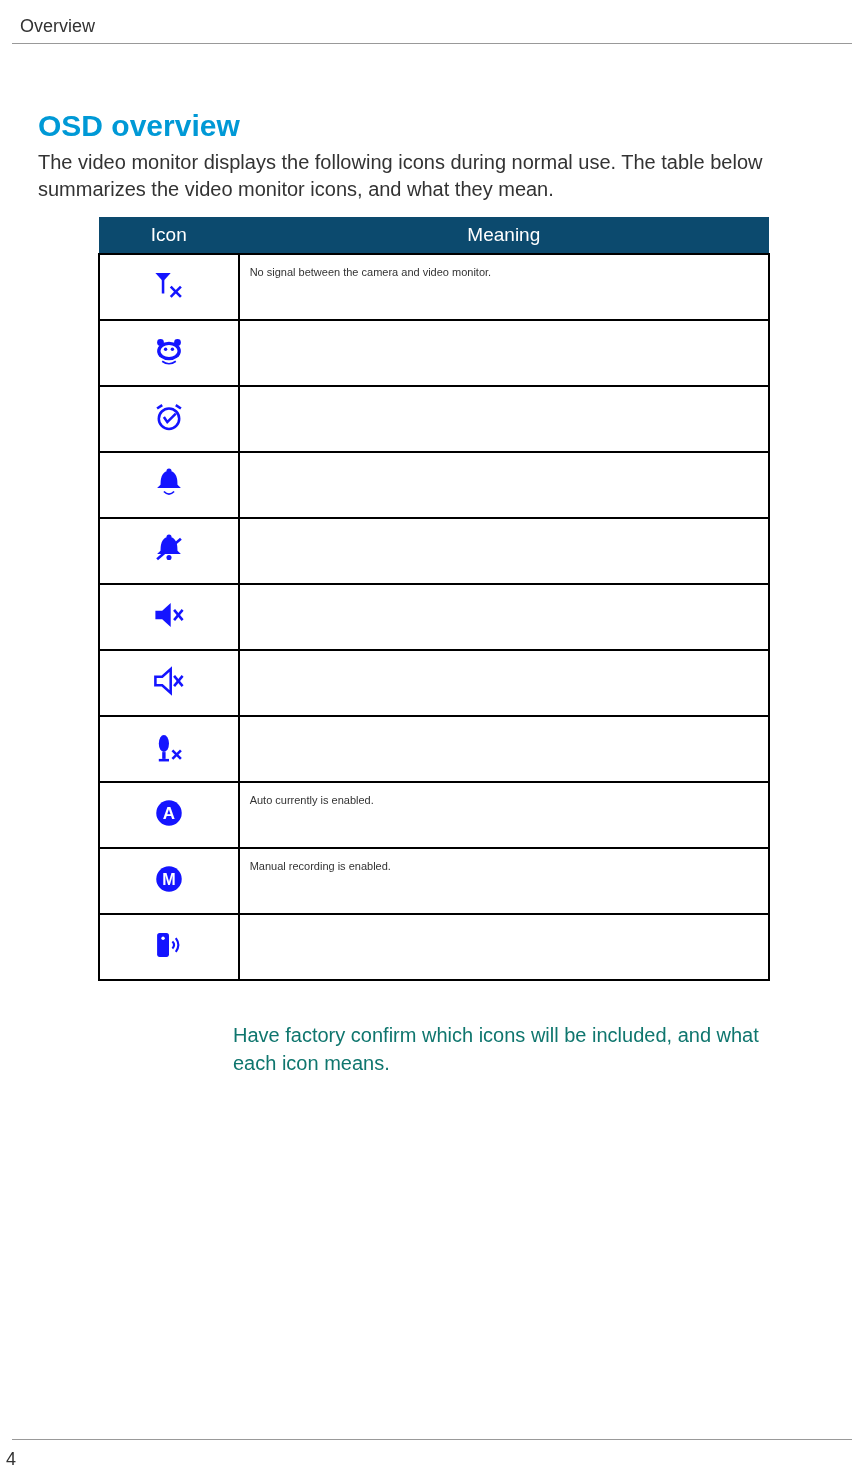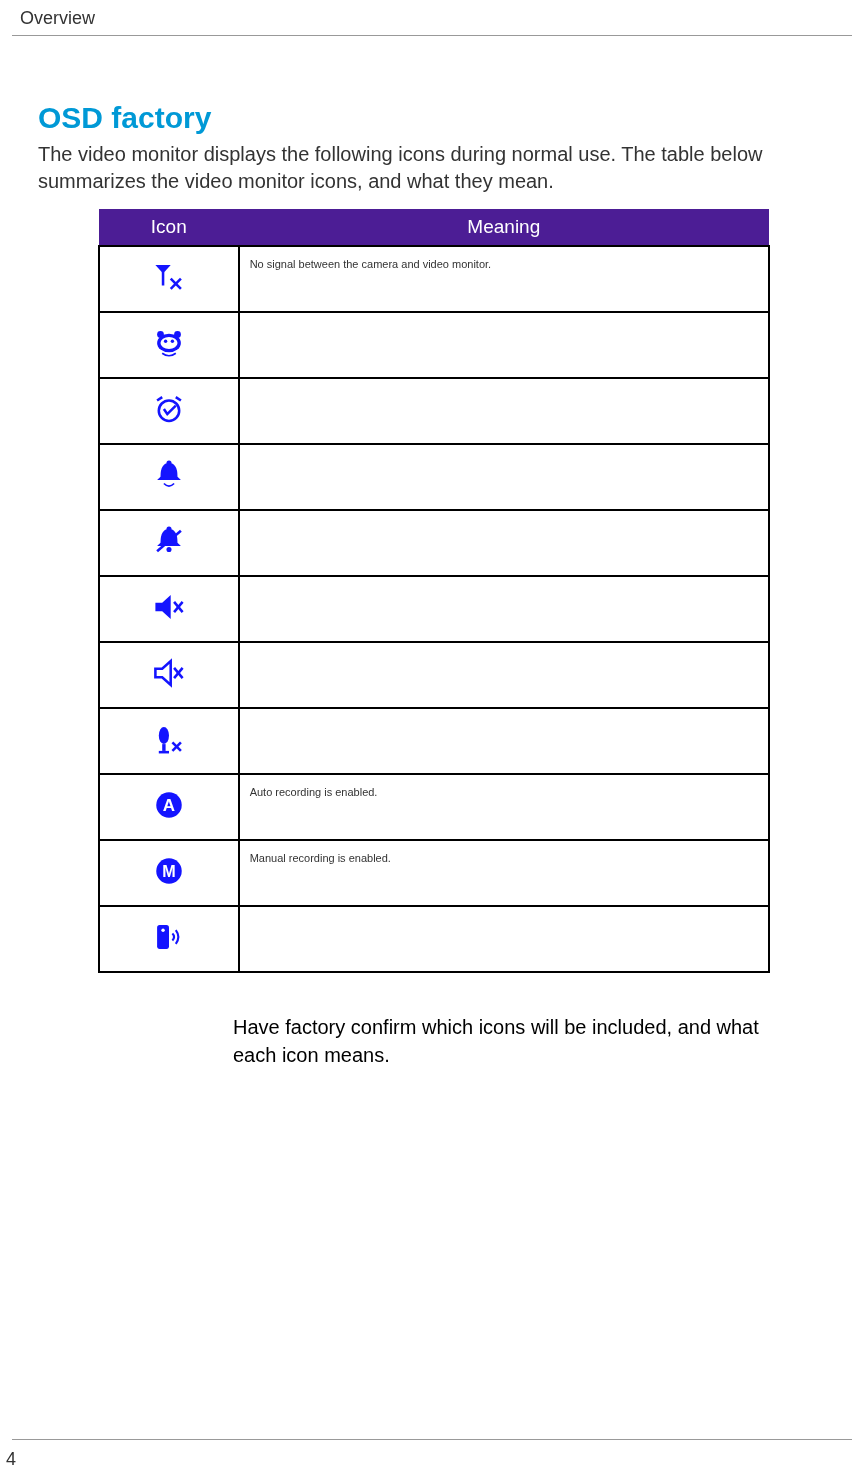--- a/index.html
+++ b/index.html
@@ -4,21 +4,21 @@
 <style>
   * { box-sizing: border-box; margin: 0; padding: 0; }
   body {
     font-family: Arial, Helvetica, sans-serif;
     background: #fff;
     width: 864px;
     min-height: 1478px;
     position: relative;
   }
   .page-header {
-    padding: 8px 0 6px 8px;
+    padding: 16px 0 6px 8px;
     font-size: 18px;
     color: #333;
     border-bottom: 1px solid #999;
     margin: 0 12px;
   }
   .content {
     padding: 65px 0 0 38px;
   }
   .section-title {
     color: #0099d6;
@@ -32,21 +32,21 @@
     line-height: 1.35;
     margin-bottom: 14px;
     max-width: 820px;
   }
   .icon-table {
     border-collapse: collapse;
     margin-left: 60px;
     width: 672px;
   }
   .icon-table th {
-    background: #4c1d95;
+    background: #0c4a6e;
     color: #fff;
     font-weight: normal;
     font-size: 19px;
     padding: 7px 0;
     text-align: center;
   }
   .icon-table th.col-icon { width: 140px; }
   .icon-table th.col-meaning { width: 532px; }
   .icon-table td {
     border: 2px solid #000;
@@ -58,21 +58,21 @@
     text-align: center;
     vertical-align: middle;
     padding: 6px 0;
   }
   .icon-table td.meaning-cell {
     font-size: 11px;
     color: #333;
     line-height: 1.3;
   }
   .note {
-    color: #000000;
+    color: #0f766e;
     font-size: 20px;
     line-height: 1.4;
     margin: 40px 0 0 195px;
     max-width: 540px;
   }
   .page-num {
     position: absolute;
     bottom: 8px;
     left: 6px;
     font-size: 18px;
@@ -86,21 +86,21 @@
     border-top: 1px solid #999;
   }
   svg.ico { width: 34px; height: 34px; }
 </style>
 </head>
 <body>
 
 <div class="page-header">Overview</div>
 
 <div class="content">
-  <div class="section-title">OSD factory</div>
+  <div class="section-title">OSD overview</div>
   <div class="intro">The video monitor displays the following icons during normal use. The table below summarizes the video monitor icons, and what they mean.</div>
 
   <table class="icon-table">
     <thead>
       <tr>
         <th class="col-icon">Icon</th>
         <th class="col-meaning">Meaning</th>
       </tr>
     </thead>
     <tbody>
@@ -225,21 +225,21 @@
         <td class="meaning-cell"></td>
       </tr>
 
       <tr>
         <td class="icon-cell">
           <svg class="ico" viewBox="0 0 40 40">
               <circle cx="20" cy="20" r="15" fill="#1414ff"></circle>
               <text x="20" y="27" text-anchor="middle" fill="#fff" font-size="20" font-weight="bold" font-family="Arial">A</text>
             </svg>
         </td>
-        <td class="meaning-cell">Auto recording is enabled.</td>
+        <td class="meaning-cell">Auto currently is enabled.</td>
       </tr>
 
       <tr>
         <td class="icon-cell">
           <svg class="ico" viewBox="0 0 40 40">
               <circle cx="20" cy="20" r="15" fill="#1414ff"></circle>
               <text x="20" y="27" text-anchor="middle" fill="#fff" font-size="19" font-weight="bold" font-family="Arial">M</text>
             </svg>
         </td>
         <td class="meaning-cell">Manual recording is enabled.</td>

